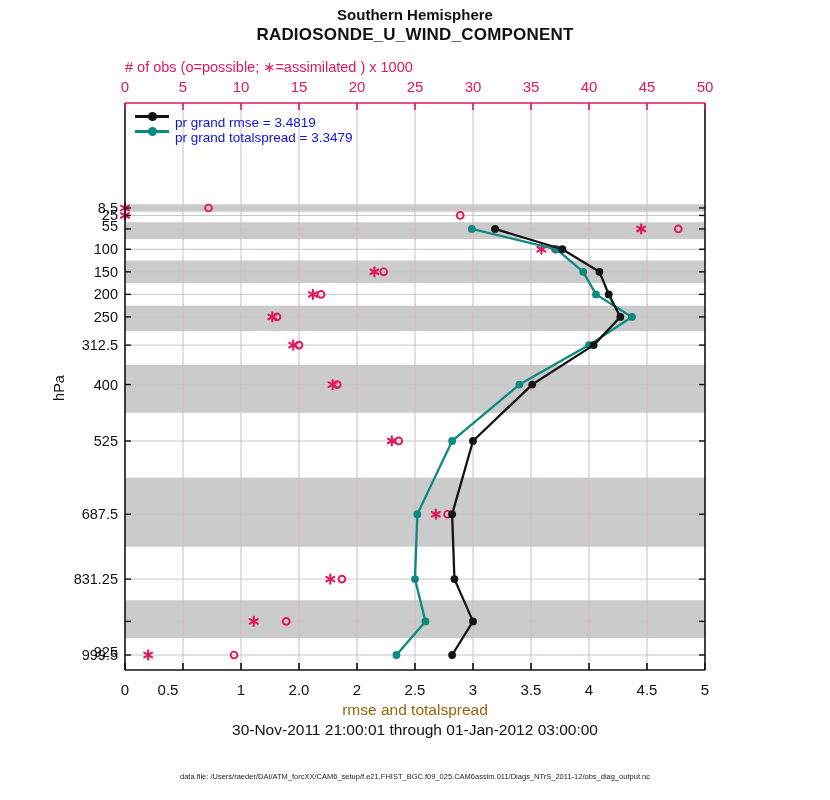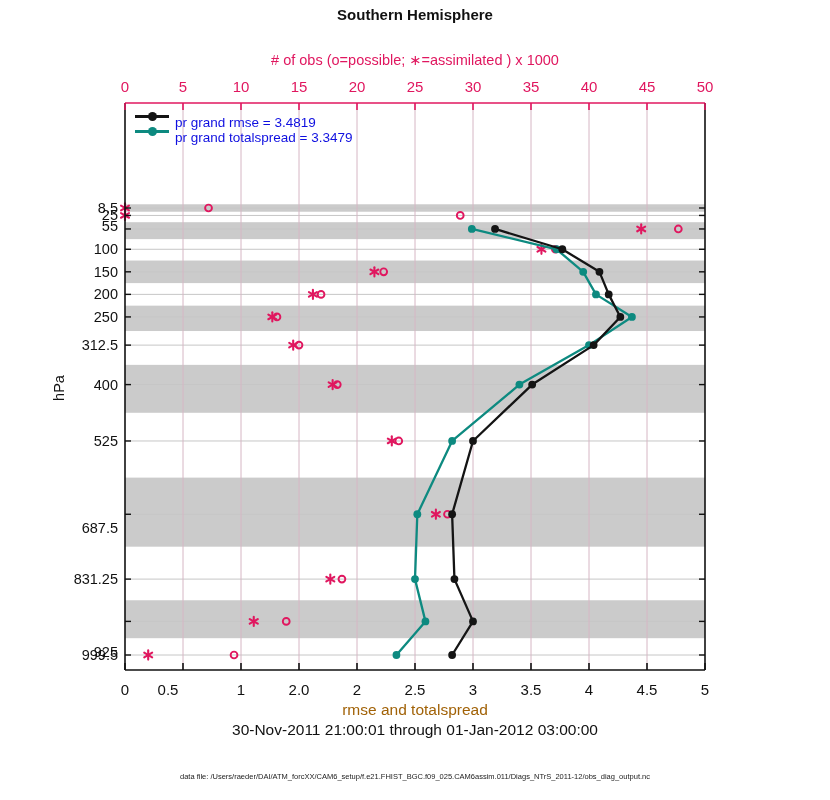--- a/index.html
+++ b/index.html
@@ -1,41 +1,42 @@
 <!DOCTYPE html>
 <html style="--obs: #e0175f;"><head>
 <meta charset="utf-8">
 <style>
   html,body{margin:0;padding:0;background:#ffffff;}
   #fig{position:relative;width:830px;height:800px;background:#ffffff;
        font-family:"Liberation Sans", sans-serif;overflow:hidden;}
   .abs{position:absolute;}
   .title1{top:6px;left:125px;width:580px;text-align:center;font-size:15px;font-weight:bold;color:#111;}
   .title2{top:25px;left:125px;width:580px;text-align:center;font-size:17px;font-weight:bold;color:#111;letter-spacing:.2px;}
-  .obslabel{top:52px;left:125px;width:580px;text-align:center;font-size:14.5px;color:var(--obs);}
+  .obslabel{top:59px;left:125px;width:580px;text-align:left;font-size:14.5px;color:var(--obs);}
   .topticks span{position:absolute;top:78px;width:44px;margin-left:-22px;text-align:center;
                  font-size:15px;color:var(--obs);}
   .botticks span{position:absolute;top:681px;width:44px;margin-left:-22px;text-align:center;
                  font-size:15px;color:#111;}
   .yticks span{position:absolute;left:36px;width:82px;text-align:right;font-size:14.5px;color:#111;height:16px;line-height:16px;}
   .ylab{left:46px;top:380px;font-size:14.5px;color:#111;transform:rotate(-90deg);transform-origin:center;}
   .xlab{top:701px;left:125px;width:580px;text-align:center;font-size:15.5px;color:#a16207;}
   .daterange{top:721px;left:0;width:830px;text-align:center;font-size:15.5px;color:#111;}
   .datafile{top:772px;left:0;width:830px;text-align:center;font-size:7.5px;color:#222;}
   .legend{left:135px;top:115px;}
   .legend .row{display:flex;align-items:flex-start;height:15px;}
   .legend .sw{position:relative;width:34px;height:3px;margin-right:6px;}
   .legend .sw i{position:absolute;left:13px;top:-3px;width:9px;height:9px;border-radius:50%;}
   .legend .lbl{font-size:13.5px;color:#0f0fe0;white-space:nowrap;}
 </style>
 </head>
 <body>
 
 <div id="fig">
   <div class="abs title1">Southern Hemisphere</div>
+  <div class="abs title2">RADIOSONDE_U_WIND_COMPONENT</div>
   <div class="abs obslabel"># of obs (o=possible; ∗=assimilated ) x 1000</div>
 
   <div class="abs topticks">
       <span style="left: 125px;">0</span>
       <span style="left: 183px;">5</span>
       <span style="left: 241px;">10</span>
       <span style="left: 299px;">15</span>
       <span style="left: 357px;">20</span>
       <span style="left: 415px;">25</span>
       <span style="left: 473px;">30</span>
@@ -48,21 +49,21 @@
       <span style="top: 200px;">8.5</span>
       <span style="top: 207.442px;">25</span>
       <span style="top: 218px;">55</span>
       <span style="top: 241.272px;">100</span>
       <span style="top: 263.825px;">150</span>
       <span style="top: 286.378px;">200</span>
       <span style="top: 308.931px;">250</span>
       <span style="top: 337.122px;">312.5</span>
       <span style="top: 376.59px;">400</span>
       <span style="top: 432.972px;">525</span>
-      <span style="top: 506.269px; margin-top: 14px;">687.5</span>
+      <span style="top: 506.269px;">687.5</span>
       <span style="top: 571.109px;">831.25</span>
       <span style="top: 644px; text-align: right;">925</span>
       <span style="top: 647px;">999.5</span>
     </div>
   <div class="abs botticks">
       <span style="left: 125px;">0</span>
       <span style="left: 168px;">0.5</span>
       <span style="left: 241px;">1</span>
       <span style="left: 299px;">2.0</span>
       <span style="left: 357px;">2</span>

